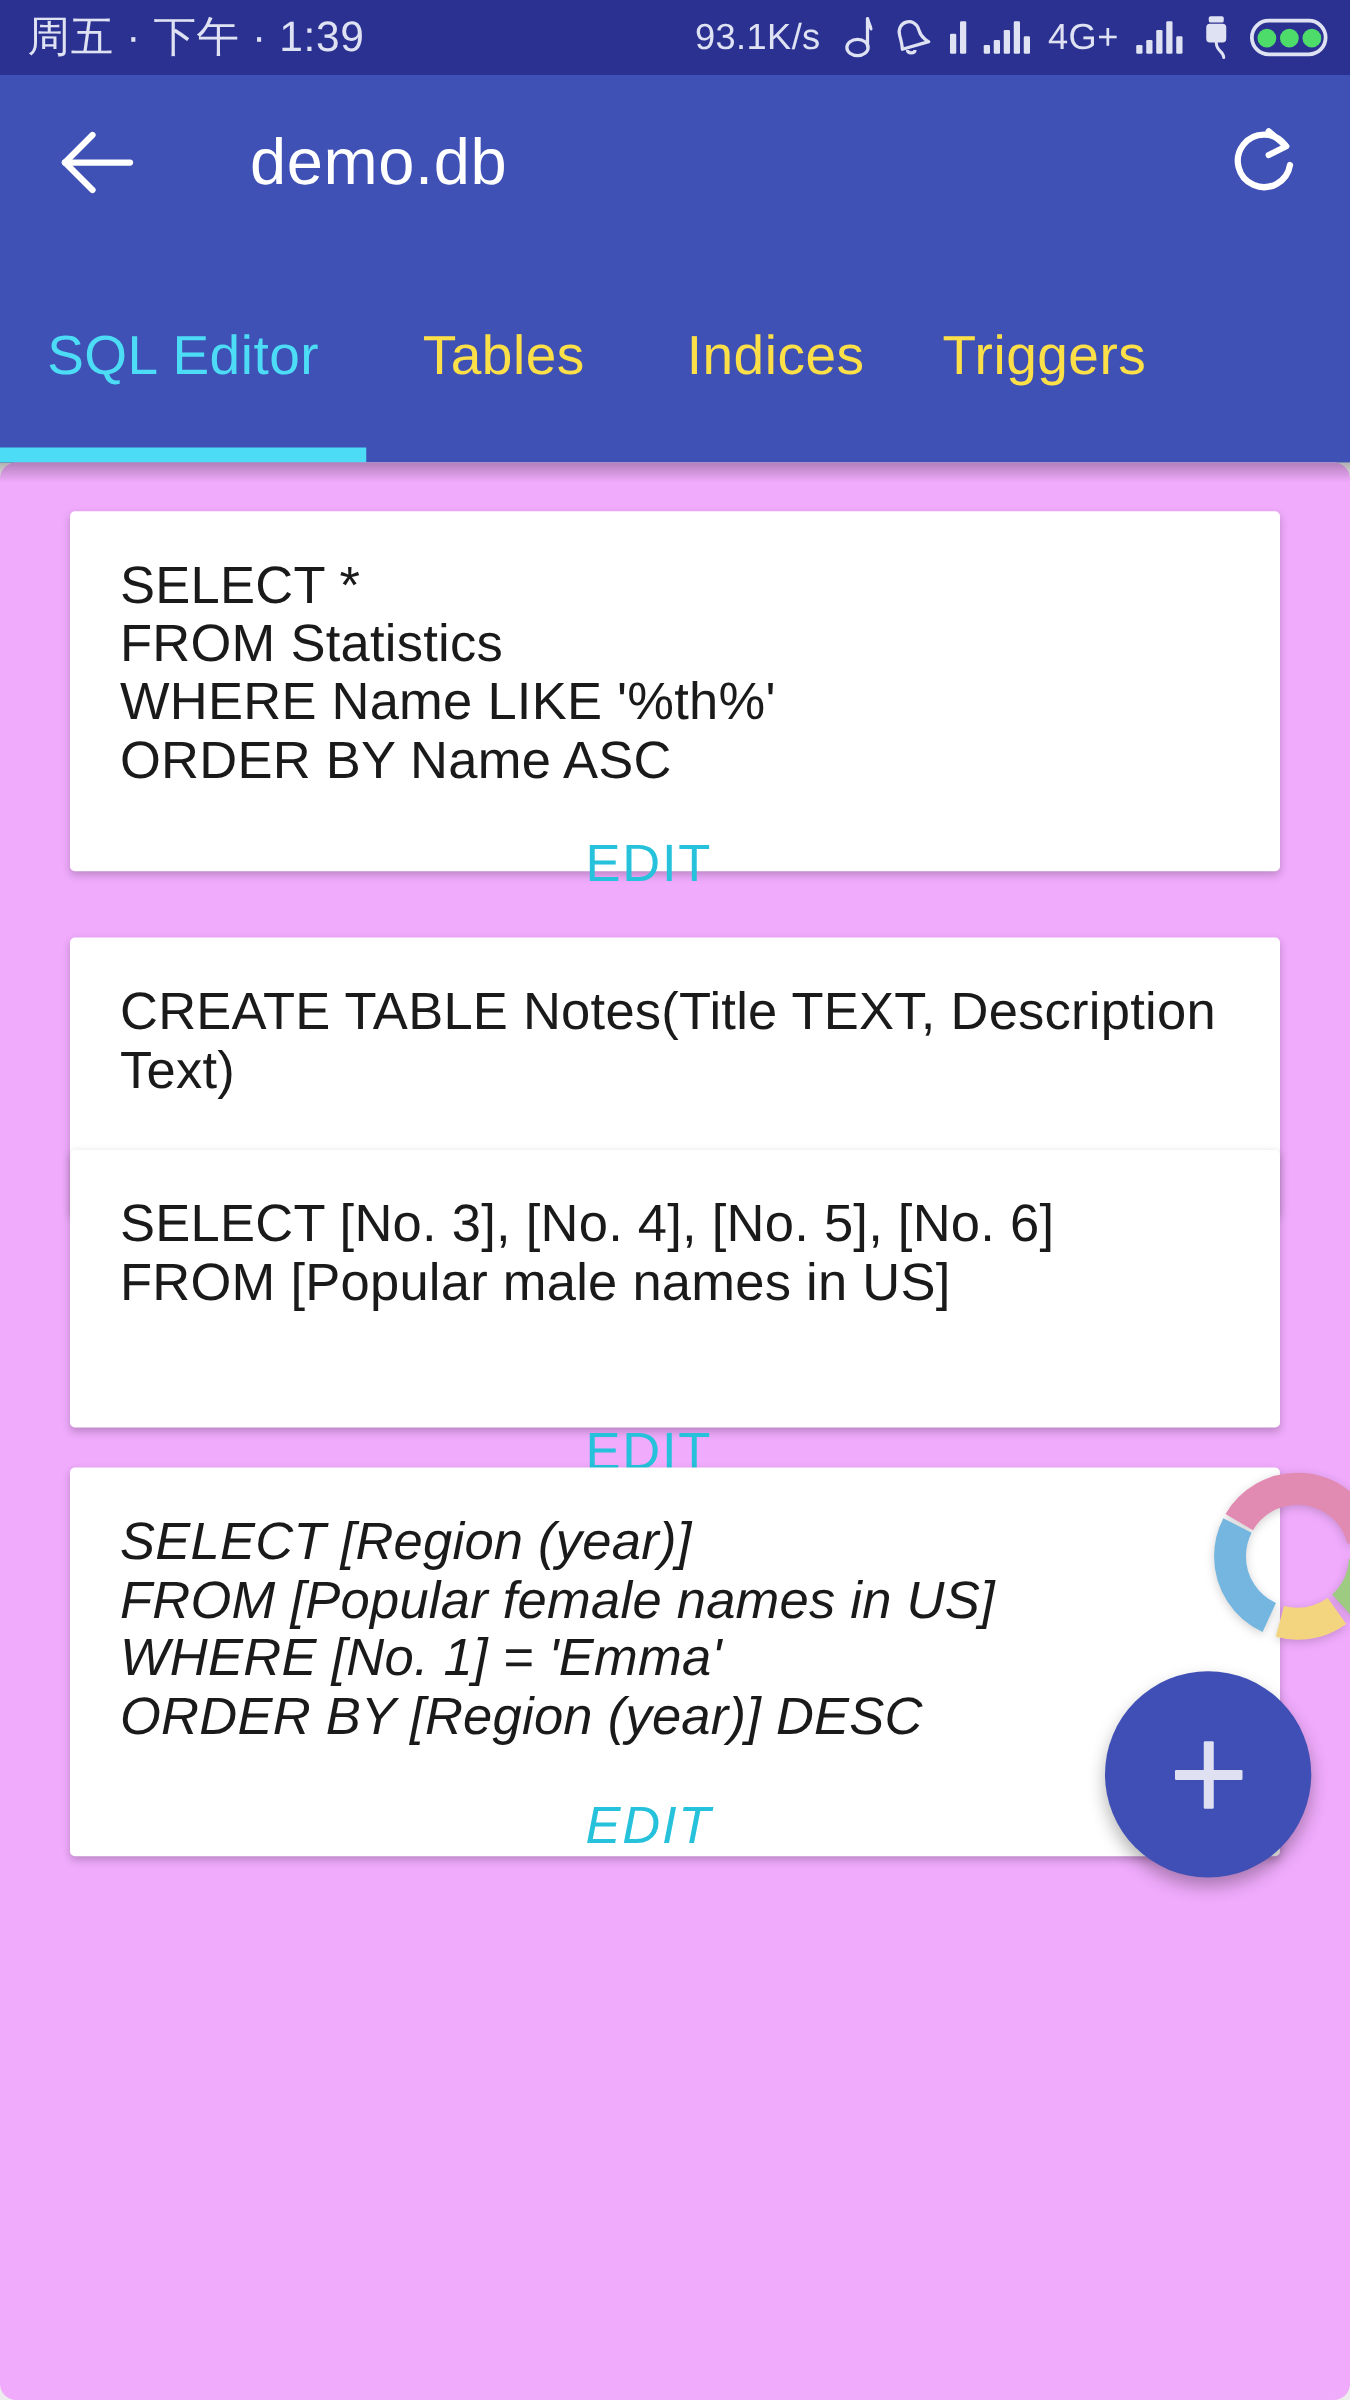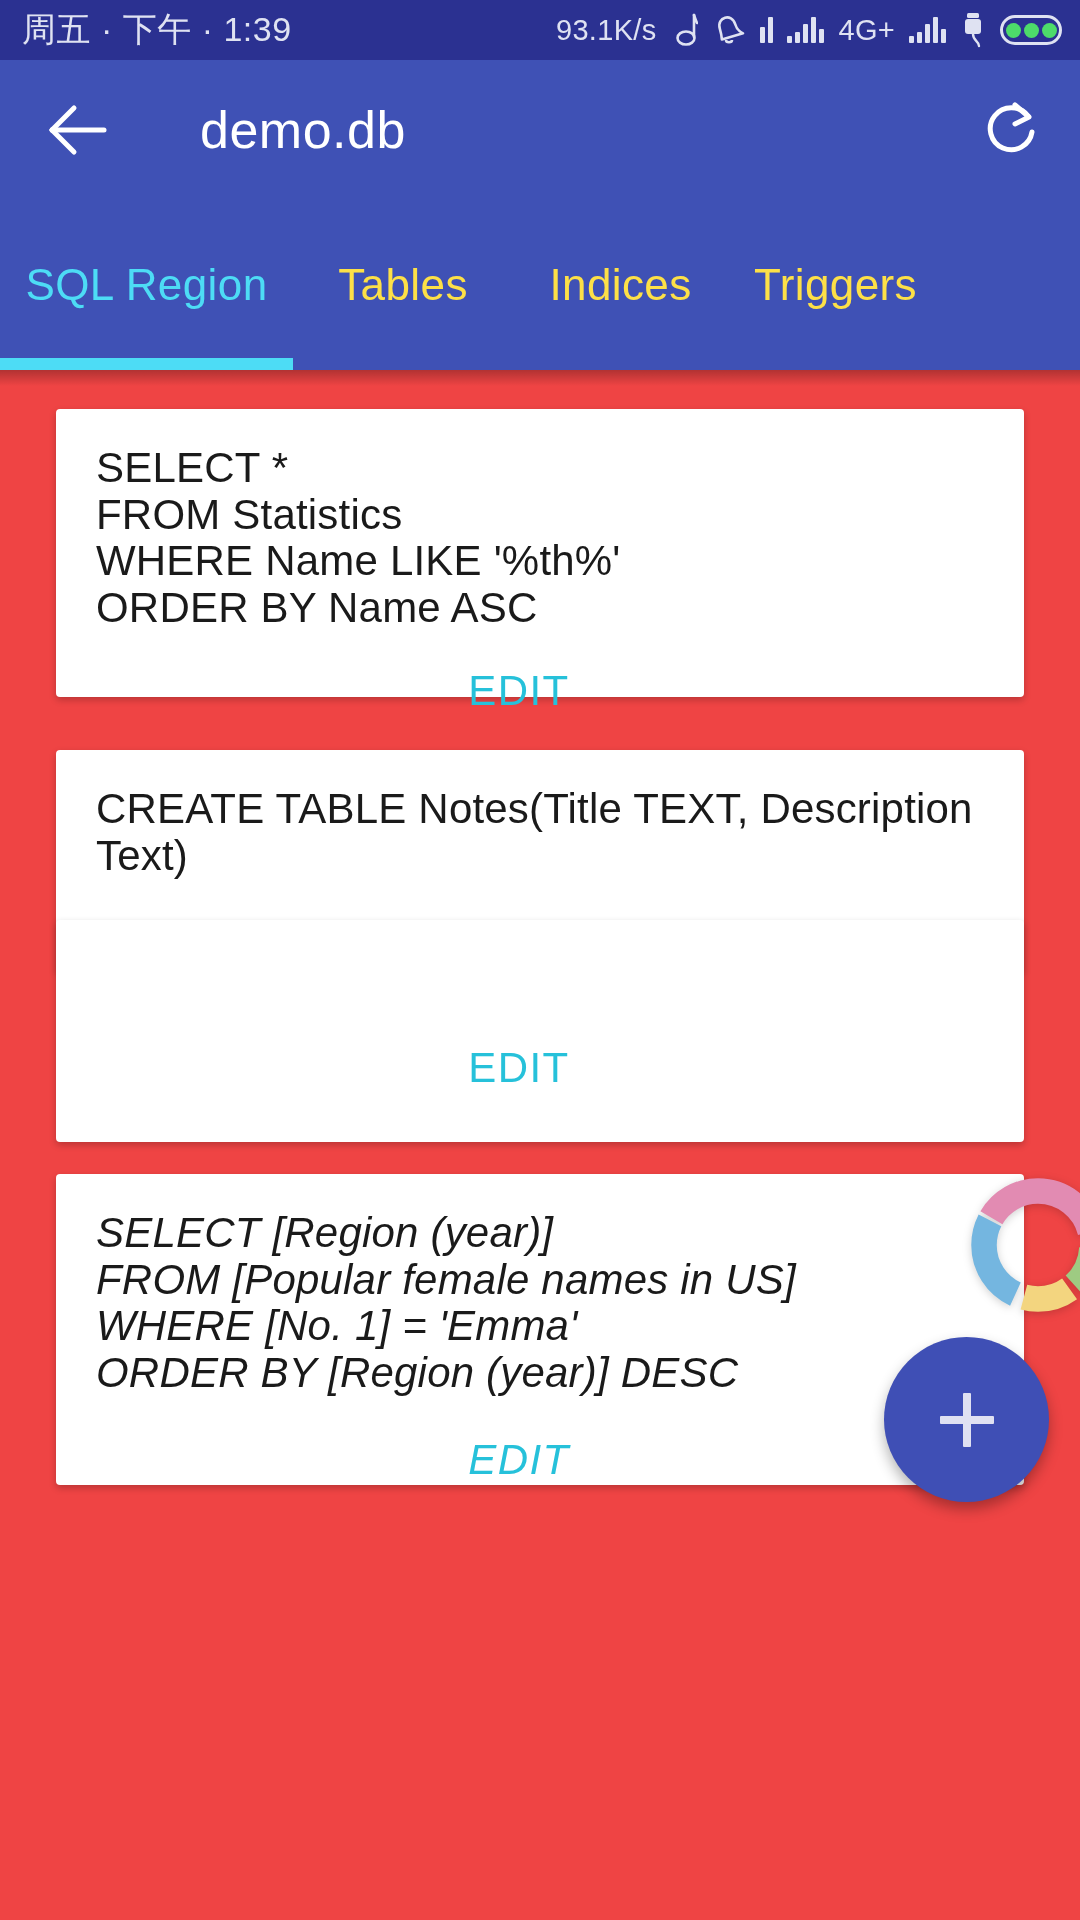--- a/index.html
+++ b/index.html
@@ -162,22 +162,23 @@
     background: linear-gradient(to bottom, rgba(0,0,0,0.26), rgba(0,0,0,0));
     z-index: 3;
   }
 
   
   #content {
     position: absolute;
     top: 370px; left: 0;
     width: 1080px;
     height: 1550px;
-    background: #ef4444;
+    background: #f0abfc;
     overflow: hidden;
+    border-radius: 13px;
   }
   .card {
     position: absolute;
     left: 56px;
     width: 968px;
     background: #ffffff;
     border-radius: 4px;
     box-shadow: 0 3px 7px rgba(0,0,0,0.22);
     box-sizing: border-box;
     padding: 36px 40px 0 40px;
@@ -313,21 +314,21 @@
   <div id="refresh-button">
     <svg width="58" height="60" viewBox="0 0 58 60">
       <path d="M46 16 A21 21 0 1 0 50 32" fill="none" stroke="#ffffff" stroke-width="5" stroke-linecap="round"></path>
       <path d="M33 5 L47 17 L33 24" fill="none" stroke="#ffffff" stroke-width="5" stroke-linecap="round" stroke-linejoin="round"></path>
     </svg>
   </div>
 </div>
 
 <div id="tab-bar">
   <div id="tab-strip">
-    <div class="tab active" style="width:293px;padding:0">SQL Region</div>
+    <div class="tab active" style="width:293px;padding:0">SQL Editor</div>
     <div class="tab" style="width:220px;padding:0">Tables</div>
     <div class="tab" style="width:215px;padding:0">Indices</div>
     <div class="tab" style="width:215px;padding:0">Triggers</div>
   </div>
   <div id="tab-indicator"></div>
 </div>
 <div id="appbar-shadow"></div>
 
 <div id="content">
 
@@ -342,20 +343,22 @@
   </div>
 
   <div class="card" id="card-1">
     <div class="sql-text">CREATE TABLE Notes(Title TEXT, Description Text)</div>
     <div class="card-actions">
       <div class="edit-link">EDIT</div>
     </div>
   </div>
 
   <div class="card" id="card-2">
+    <div class="sql-text">SELECT [No. 3], [No. 4], [No. 5], [No. 6]
+FROM [Popular male names in US]</div>
     <div class="card-actions">
       <div class="edit-link">EDIT</div>
     </div>
   </div>
 
   <div class="card" id="card-3">
     <div class="sql-text">SELECT [Region (year)]
 FROM [Popular female names in US]
 WHERE [No. 1] = 'Emma'
 ORDER BY [Region (year)] DESC</div>

